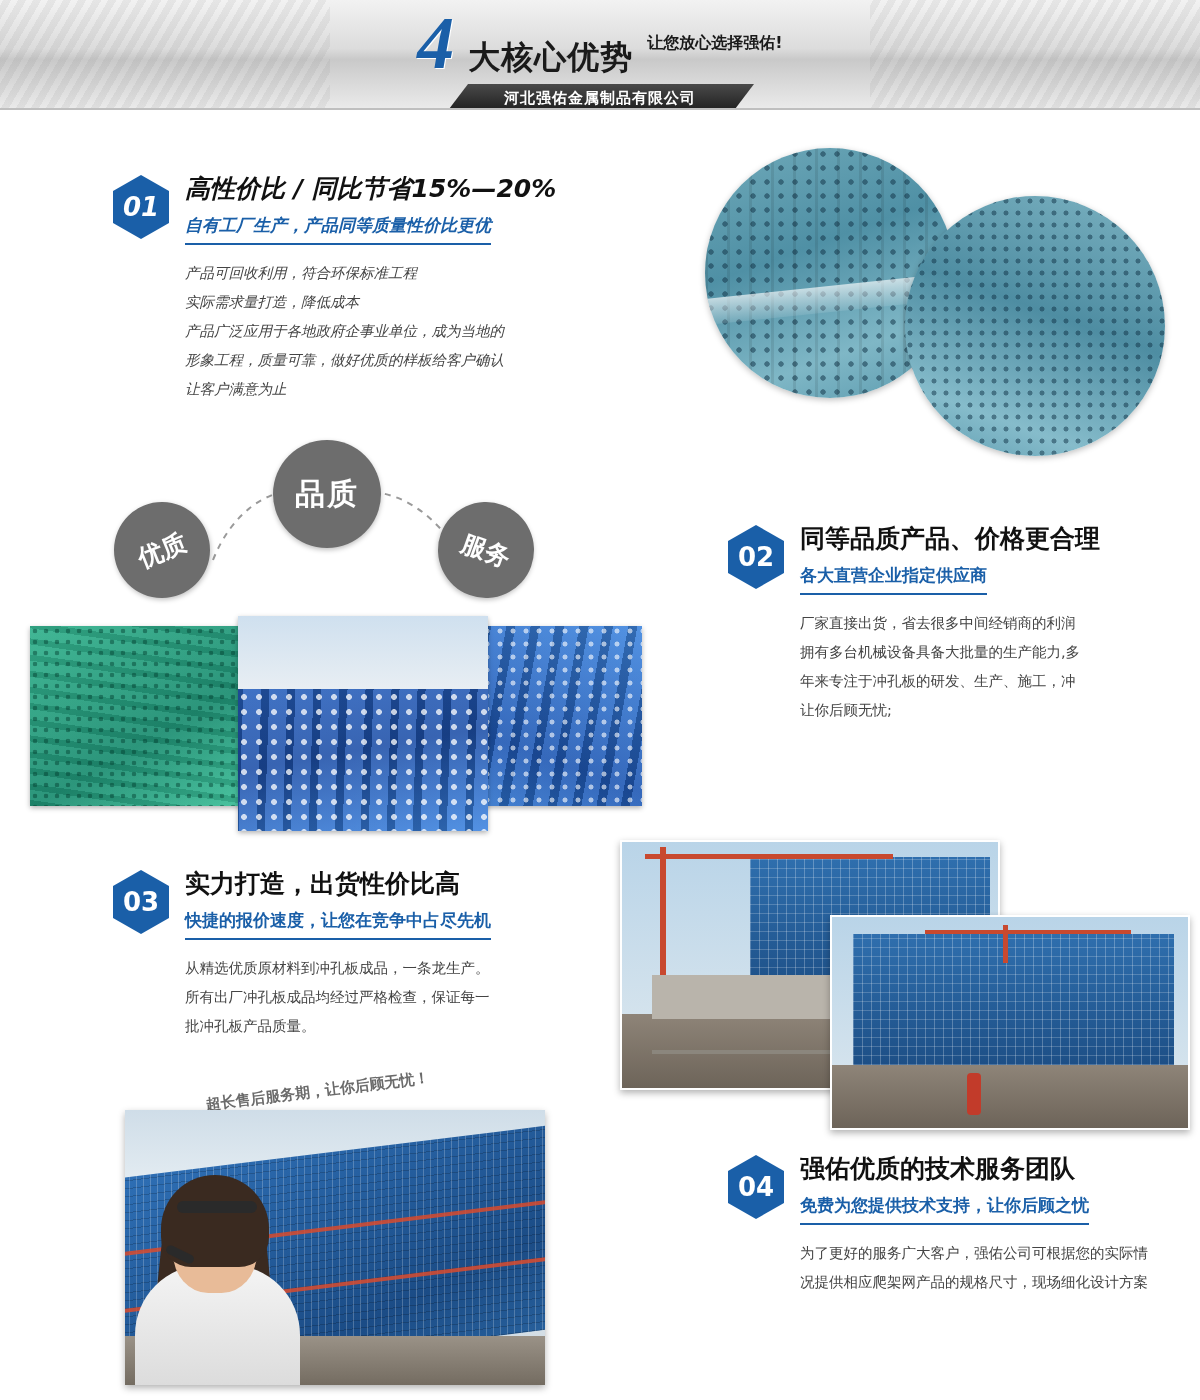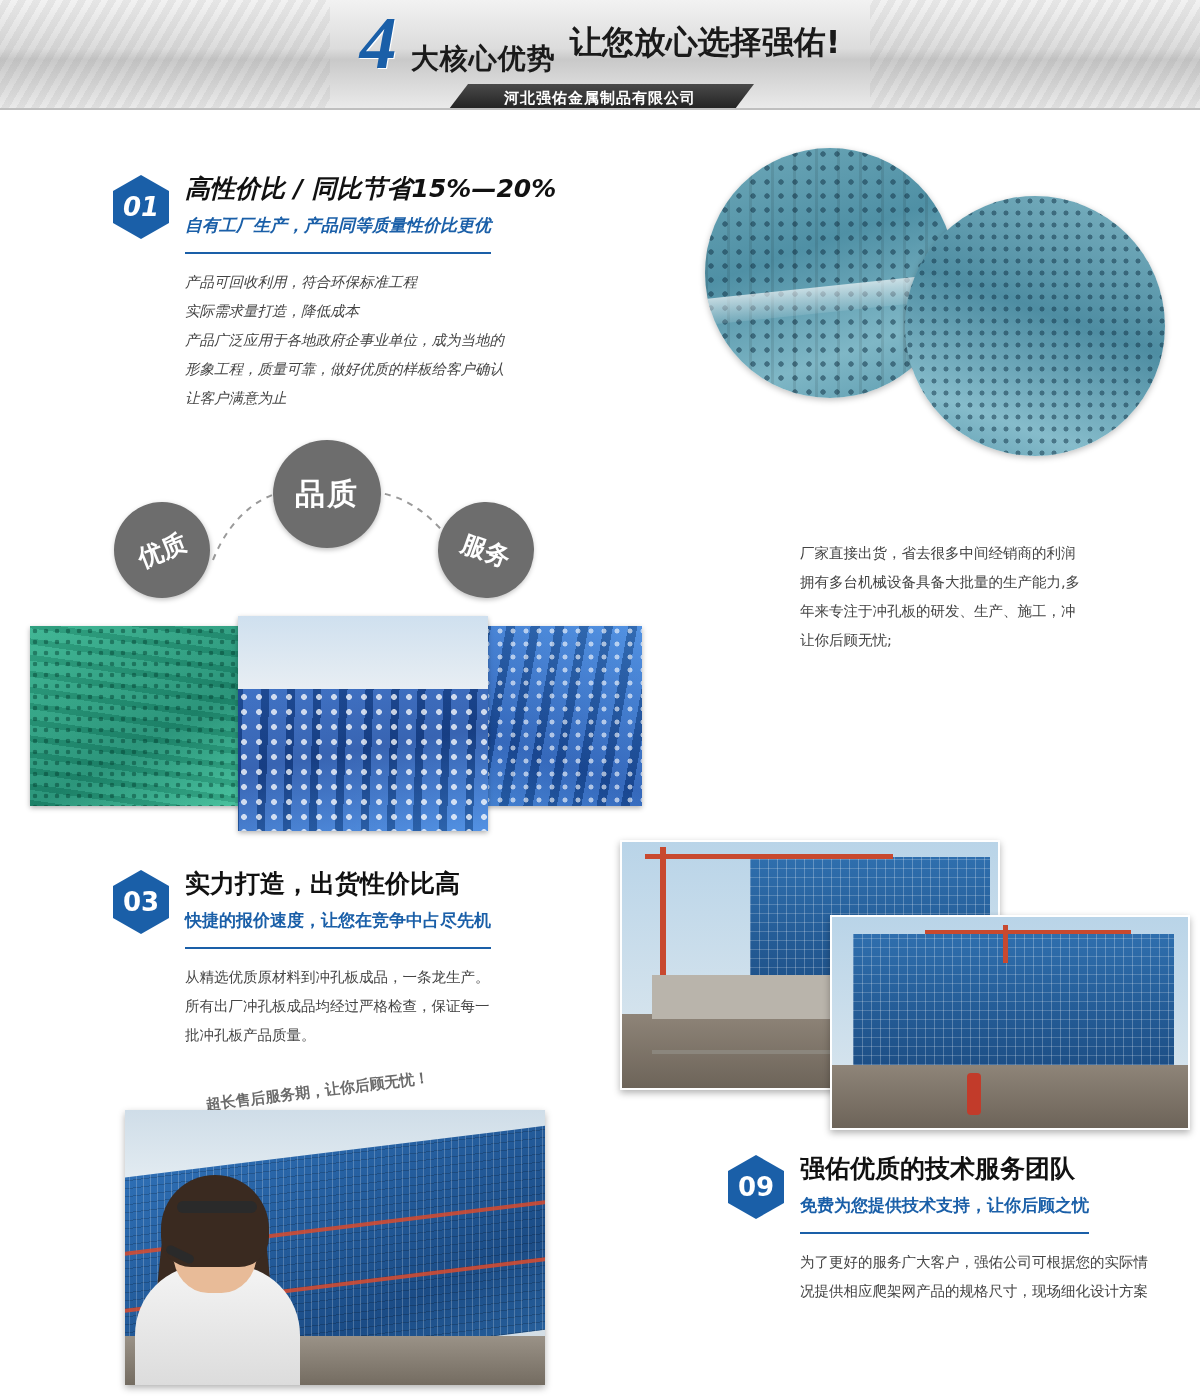--- a/index.html
+++ b/index.html
@@ -33,26 +33,26 @@
     display: flex; flex-direction: column; align-items: center;
   }
   .hdr-line1 { display: flex; align-items: baseline; }
   .hdr-num {
     font-family: "Liberation Serif", serif;
     font-size: 74px; font-weight: bold; font-style: italic;
     color: #1a5fa8; line-height: 1; letter-spacing: -2px;
     text-shadow: 1px 1px 0 #ffffff;
   }
   .hdr-big {
-    font-size: 28px; font-weight: bold; color: #1a1a1a;
+    font-size: 32px; font-weight: bold; color: #1a1a1a;
     letter-spacing: 1px; margin-left: 16px;
     font-family: Liberation Mono, monospace;
   }
   .hdr-sub {
-    font-size: 32px; font-weight: bold; color: #1a1a1a;
+    font-size: 16px; font-weight: bold; color: #1a1a1a;
     margin-left: 14px; align-self: center;
     font-family: "DejaVu Sans", sans-serif;
   }
   .hdr-ribbon {
     position: relative; margin-top: 4px;
     background: linear-gradient(180deg,#4a4a4a,#1c1c1c);
     color: #ffffff; font-size: 15px; font-weight: bold;
     padding: 5px 58px 5px 58px;
     clip-path: polygon(22px 0, 100% 0, calc(100% - 22px) 100%, 0 100%);
     font-family: Liberation Mono, monospace;
@@ -72,21 +72,21 @@
   .blk-title {
     font-size: 25px; font-weight: bold; color: #111;
     font-family: "DejaVu Sans", sans-serif;
     line-height: 1.15;
   }
   .blk-sub {
     font-size: 17px; font-weight: bold; color: #1a5fa8;
     font-family: "DejaVu Sans", sans-serif;
     margin-top: 10px;
     border-bottom: 2px solid #1a5fa8;
-    display: inline-block; padding-bottom: 15px;
+    display: inline-block; padding-bottom: 6px;
   }
   .blk-body {
     font-size: 14.5px; color: #444; line-height: 2.0;
     font-family: "DejaVu Sans", sans-serif;
     margin-top: 14px;
   }
   .hd { display: flex; align-items: flex-start; gap: 16px; }
 
   
   .sec01 { position: absolute; left: 113px; top: 175px; width: 470px; font-style: italic; }
@@ -294,20 +294,27 @@
   <div class="ph ph2">
     <div class="sky"></div>
     <div class="tex-blue"></div>
   </div>
   <div class="ph ph3">
       <div class="tex-blue2"></div>
     </div>
 </div>
 
 <div class="sec02">
+  <div class="hd">
+    <div class="badge">02</div>
+    <div>
+      <div class="blk-title">同等品质产品、价格更合理</div>
+      <div class="blk-sub">各大直营企业指定供应商</div>
+    </div>
+  </div>
   <div class="blk-body" style="margin-left:72px;">
     <div>厂家直接出货，省去很多中间经销商的利润</div>
     <div>拥有多台机械设备具备大批量的生产能力,多</div>
     <div>年来专注于冲孔板的研发、生产、施工，冲</div>
     <div>让你后顾无忧;</div>
   </div>
 </div>
 
 <div class="sec03">
   <div class="hd">
@@ -357,21 +364,21 @@
     <div class="agent-body"></div>
     <div class="agent-head"></div>
     <div class="agent-hair"></div>
     <div class="agent-band"></div>
     <div class="agent-mic"></div>
   </div>
 </div>
 
 <div class="sec04">
   <div class="hd">
-    <div class="badge">09</div>
+    <div class="badge">04</div>
     <div>
       <div class="blk-title">强佑优质的技术服务团队</div>
       <div class="blk-sub">免费为您提供技术支持，让你后顾之忧</div>
     </div>
   </div>
   <div class="blk-body" style="margin-left:72px;">
     <div>为了更好的服务广大客户，强佑公司可根据您的实际情</div>
     <div>况提供相应爬架网产品的规格尺寸，现场细化设计方案</div>
   </div>
 </div>

